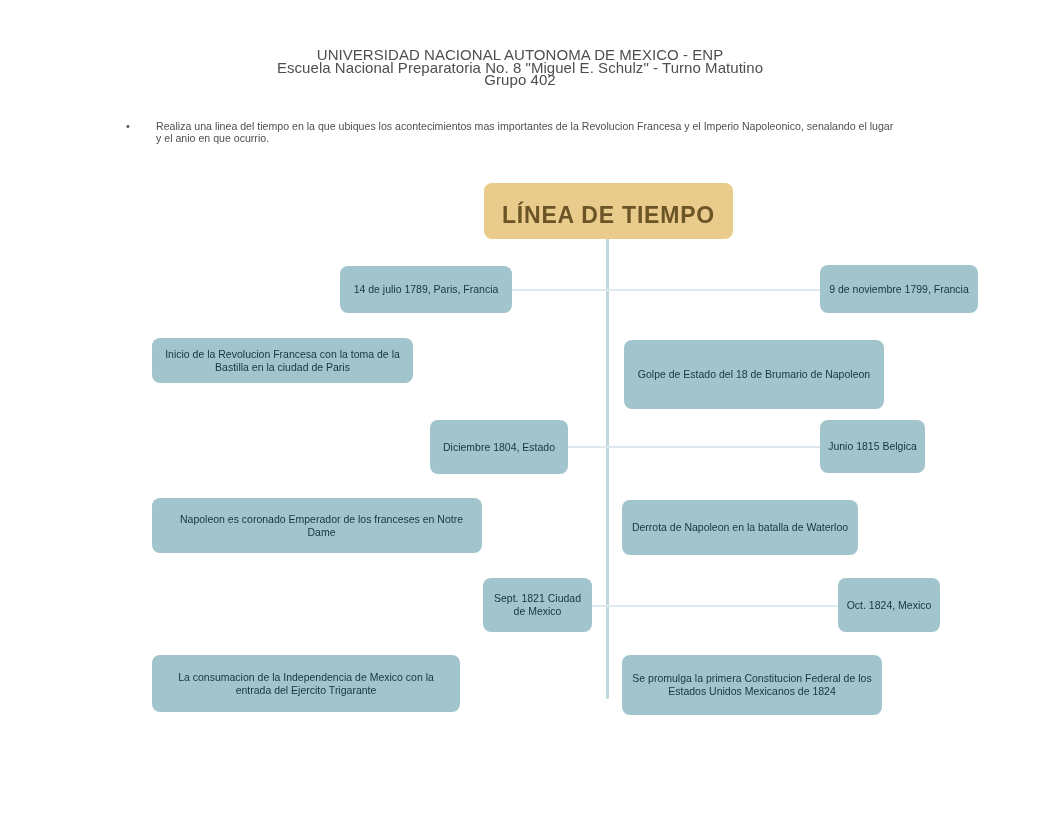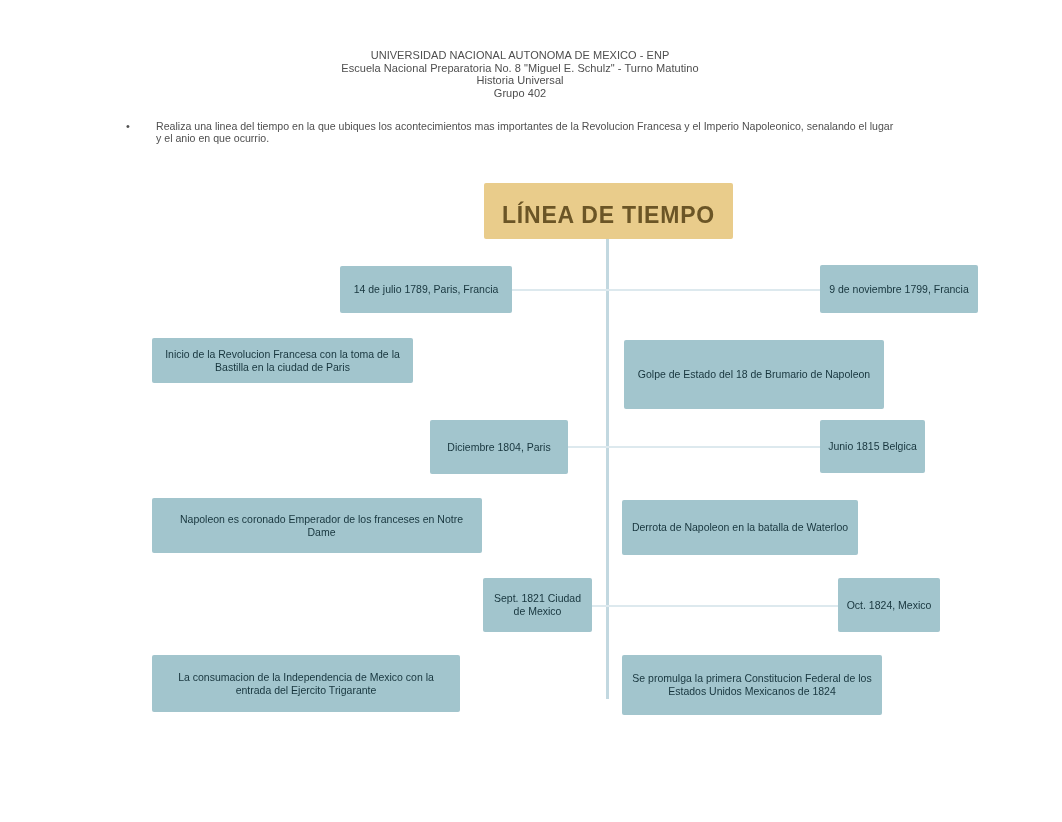--- a/index.html
+++ b/index.html
@@ -3,48 +3,47 @@
 <meta charset="utf-8">
 <style>
   html,body{margin:0;padding:0;}
   body{width:1062px;height:822px;background:#ffffff;
        font-family:"Liberation Sans",sans-serif;overflow:hidden;position:relative;
        -webkit-font-smoothing:antialiased;}
   .page{position:absolute;left:0;top:0;width:1062px;height:822px;background:#ffffff;}
 
   
   .hdr{position:absolute;left:220px;top:49px;width:600px;text-align:center;
-       color:#4e4e4e;font-size:11px;line-height:12.6px;letter-spacing:.05px;}
+       color:#4e4e4e;font-size:15px;line-height:12.6px;letter-spacing:.05px;}
   .hdr > div{white-space:nowrap;}
 
   
   .bullet-row{position:absolute;left:126px;top:121px;width:768px;
        color:#4f4f4f;font-size:10.6px;line-height:11.8px;}
   .bullet-marker{position:absolute;left:0;top:0px;font-size:11px;color:#4f4f4f;}
   .bullet-text{display:block;margin-left:30px;}
 
   
-  .node{position:absolute;background:#A2C5CD;border-radius:2px;
+  .node{position:absolute;background:#A2C5CD;border-radius:8px;
         display:flex;align-items:center;justify-content:center;text-align:center;
         color:#17353d;font-size:10.5px;line-height:12.6px;
         padding:2px 7px;box-sizing:border-box;}
   .node.root{background:#E9CC8B;color:#6b5526;font-weight:bold;
         font-size:23px;letter-spacing:0.8px;padding-top:10px;}
   .vline{position:absolute;background:#c2d8e0;width:3px;}
   .hline{position:absolute;background:#dde9ee;height:2px;}
 </style>
 </head>
 <body>
 
 <div class="page">
 
   <div class="hdr">
     <div>UNIVERSIDAD NACIONAL AUTONOMA DE MEXICO - ENP</div>
     <div>Escuela Nacional Preparatoria No. 8 "Miguel E. Schulz" - Turno Matutino</div>
-    <div>Historia Universal</div>
     <div>Grupo 402</div>
   </div>
 
   <div class="bullet-row">
     <span class="bullet-marker">•</span>
     <span class="bullet-text">Realiza una linea del tiempo en la que ubiques los acontecimientos mas importantes de la Revolucion Francesa y el Imperio Napoleonico, senalando el lugar y el anio en que ocurrio.</span>
   </div>
 
   <div id="diagram-layer">
       <div class="vline" style="left: 606px; top: 239px; height: 460px;"></div>
@@ -60,21 +59,21 @@
       <div class="node" style="left: 820px; top: 265px; width: 158px; height: 48px;">
         <span>9 de noviembre 1799, Francia</span>
       </div>
       <div class="node" style="left: 152px; top: 338px; width: 261px; height: 45px;">
         <span>Inicio de la Revolucion Francesa con la toma de la Bastilla en la ciudad de Paris</span>
       </div>
       <div class="node" style="left: 624px; top: 340px; width: 260px; height: 69px;">
         <span>Golpe de Estado del 18 de Brumario de Napoleon</span>
       </div>
       <div class="node" style="left: 430px; top: 420px; width: 138px; height: 54px;">
-        <span>Diciembre 1804, Paris</span>
+        <span>Diciembre 1804, Estado</span>
       </div>
       <div class="node" style="left: 820px; top: 420px; width: 105px; height: 53px;">
         <span>Junio 1815 Belgica</span>
       </div>
       <div class="node" style="left: 152px; top: 498px; width: 330px; height: 55px; padding-left: 16px;">
         <span>Napoleon es coronado Emperador de los franceses en Notre Dame</span>
       </div>
       <div class="node" style="left: 622px; top: 500px; width: 236px; height: 55px;">
         <span>Derrota de Napoleon en la batalla de Waterloo</span>
       </div>

